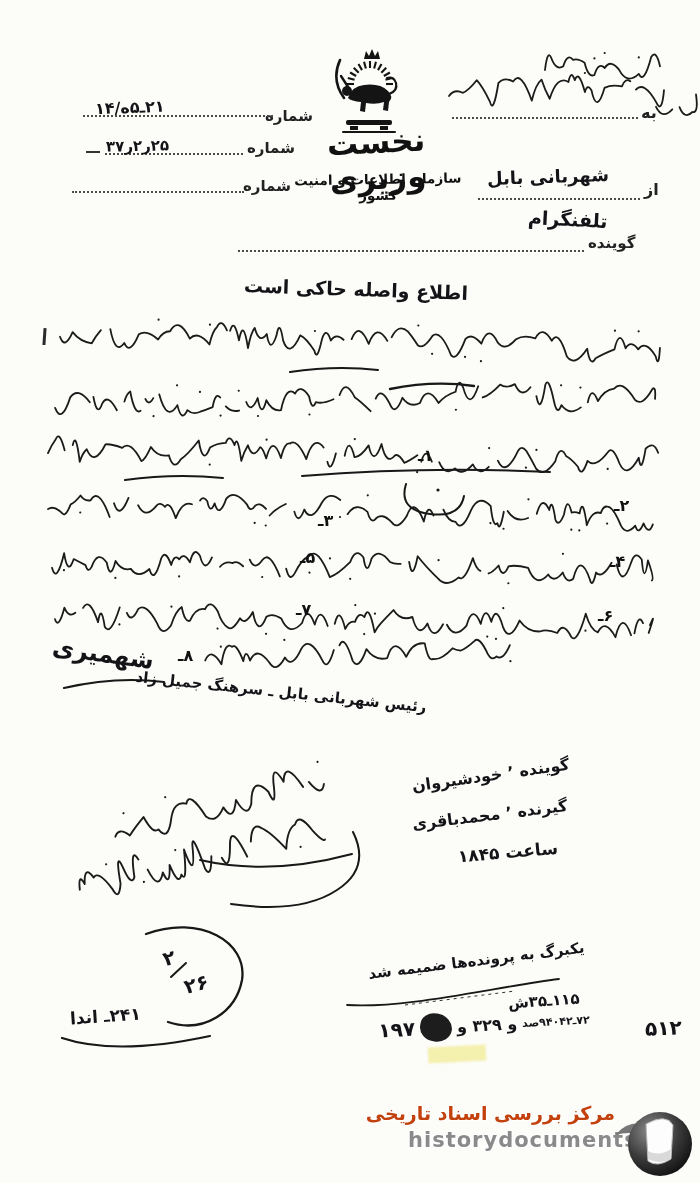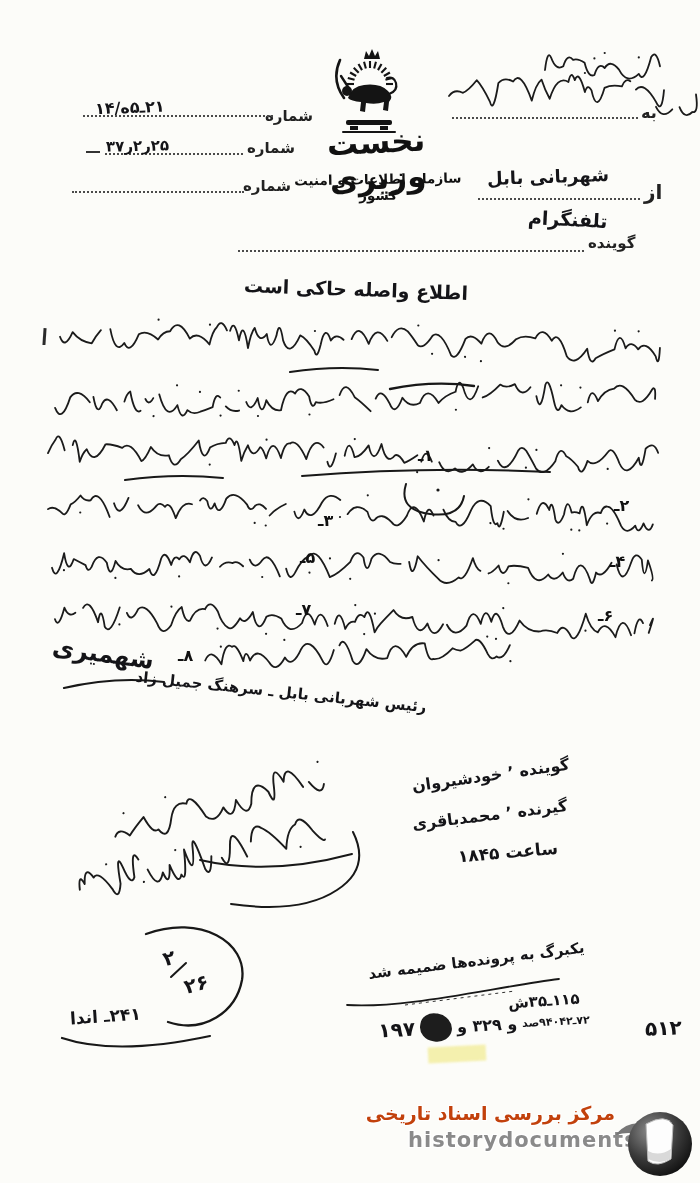--- a/index.html
+++ b/index.html
@@ -84,21 +84,21 @@
         <circle cx="59.7" cy="1.0" r="1.1" fill="#1b1b1b"></circle>
         <circle cx="93.8" cy="5.4" r="1.1" fill="#1b1b1b"></circle>
       </svg>
     </div>
   <div class="abs scribble" style="left:656px;top:90px;">
       <svg width="40" height="28" viewBox="0 0 40 28">
         <path d="M0 16.8 Q6.5 30.1 16.3 19.3 M23.5 17.1 Q28.6 30.0 36.4 22.0 Q42.7 23.6 40.0 4.5" fill="none" stroke="#1b1b1b" stroke-width="1.8" stroke-linecap="round" stroke-linejoin="round"></path>
       </svg>
     </div>
 
-  <span class="abs lbl" style="left:644px;top:180px;font-size:20px;">از</span>
+  <span class="abs lbl" style="left:644px;top:180px;font-size:16px;">از</span>
   <div class="abs dots" style="left:478px;top:198px;width:162px;"></div>
   <span class="abs hand" style="left:487px;top:166px;font-size:18px;transform:rotate(-2deg);">شهربانی بابل</span>
 
   <span class="abs hand" style="left:528px;top:208px;font-size:19px;transform:rotate(3deg);">تلفنگرام</span>
 
   <span class="abs lbl" style="left:588px;top:234px;">گوینده</span>
   <div class="abs dots" style="left:238px;top:250px;width:346px;"></div>
 
   <div class="abs hand" style="left:243px;top:278px;width:225px;font-size:19px;transform:rotate(2deg);">اطلاع واصله حاکی است</div>
 

